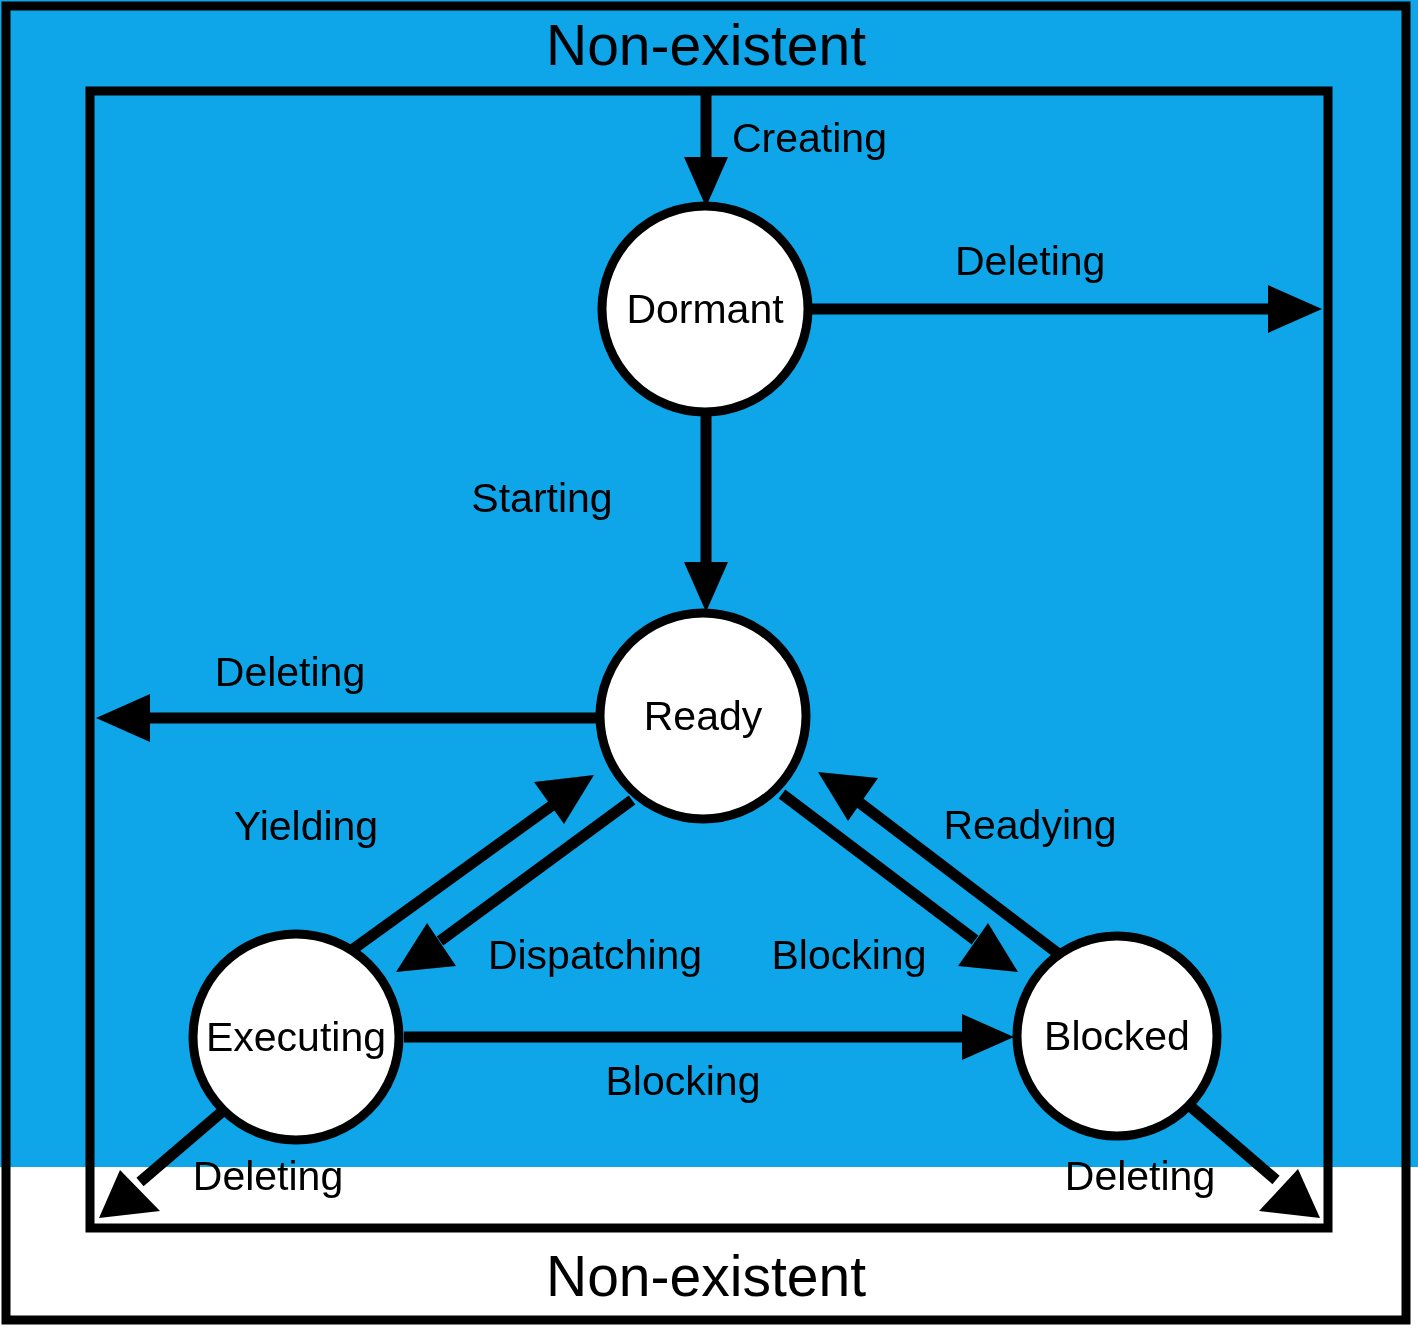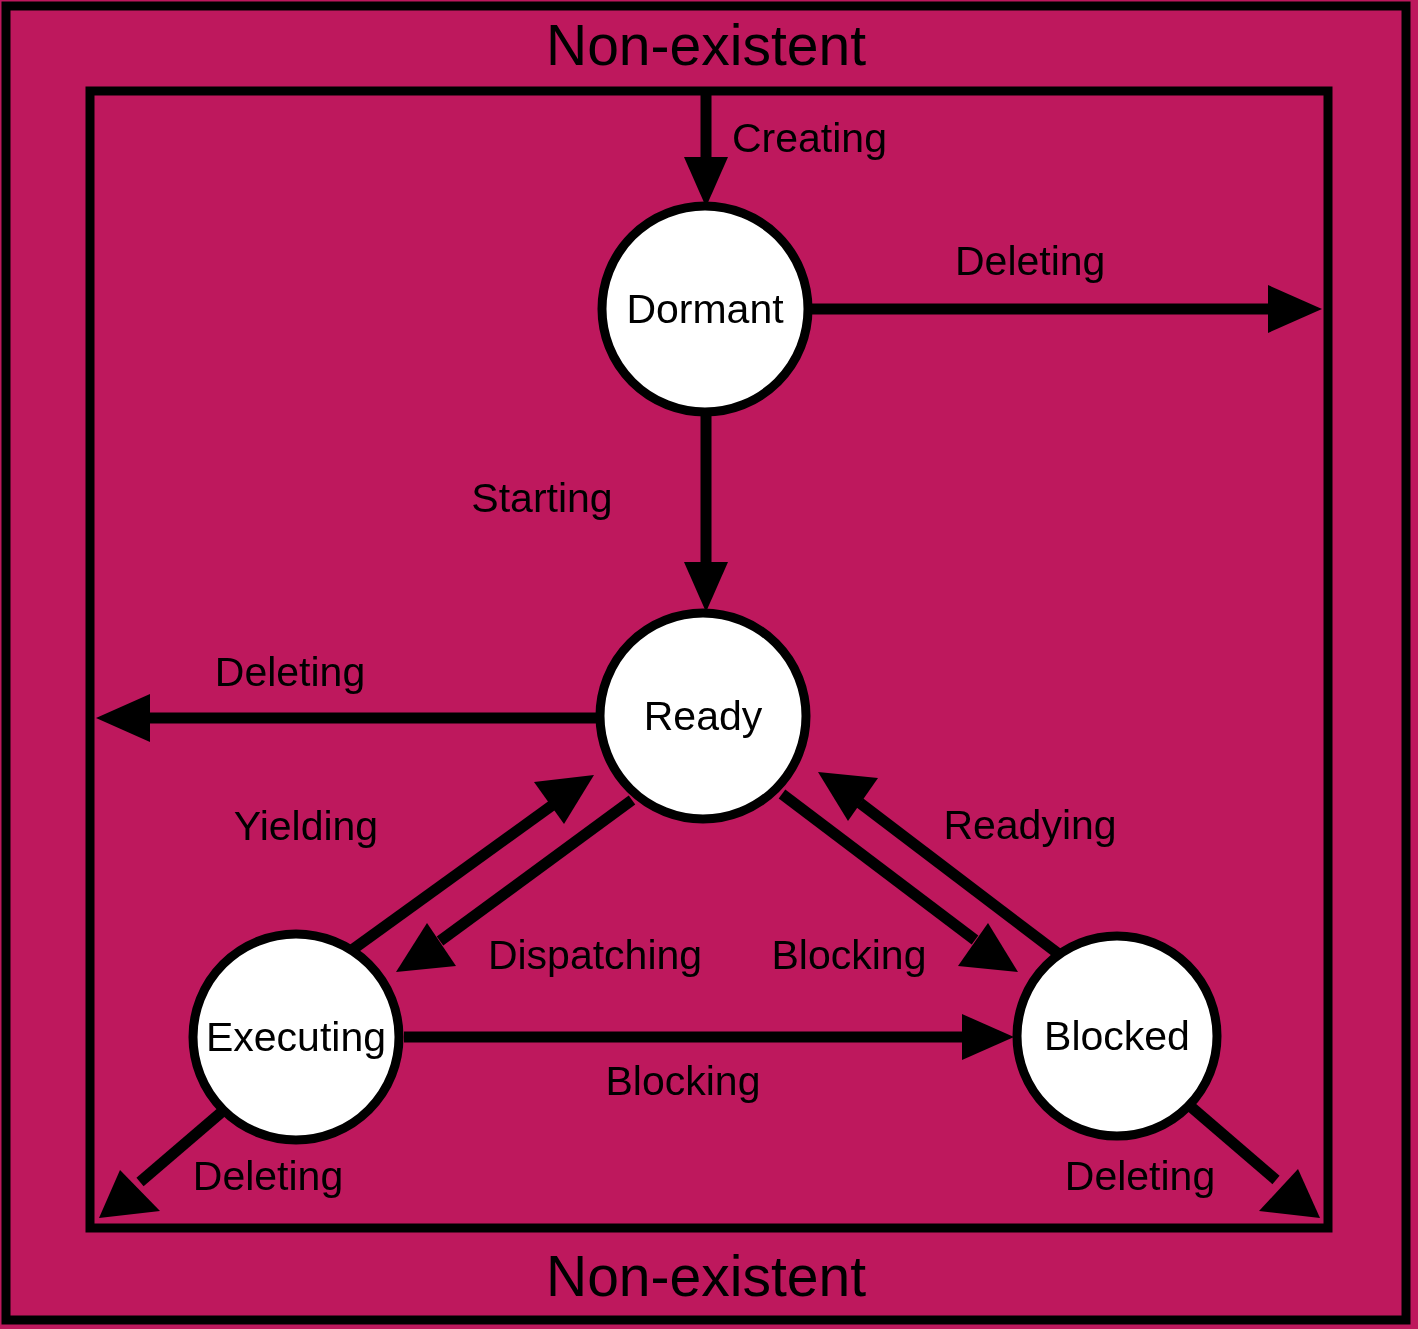--- a/index.html
+++ b/index.html
@@ -10,22 +10,22 @@
   }
   body {
     width: 1418px;
     height: 1329px;
     overflow: hidden;
     font-family: "Liberation Sans", sans-serif;
   }
   #diagram-root {
     position: relative;
     width: 1418px;
-    height: 1329px;
-    background: #be185d;
+    height: 1167px;
+    background: #0ea5e9;
   }
   svg#state-diagram {
     display: block;
     width: 1418px;
     height: 1329px;
   }
   .outer-frame {
     fill: none;
     stroke: #000000;
     stroke-width: 9;

